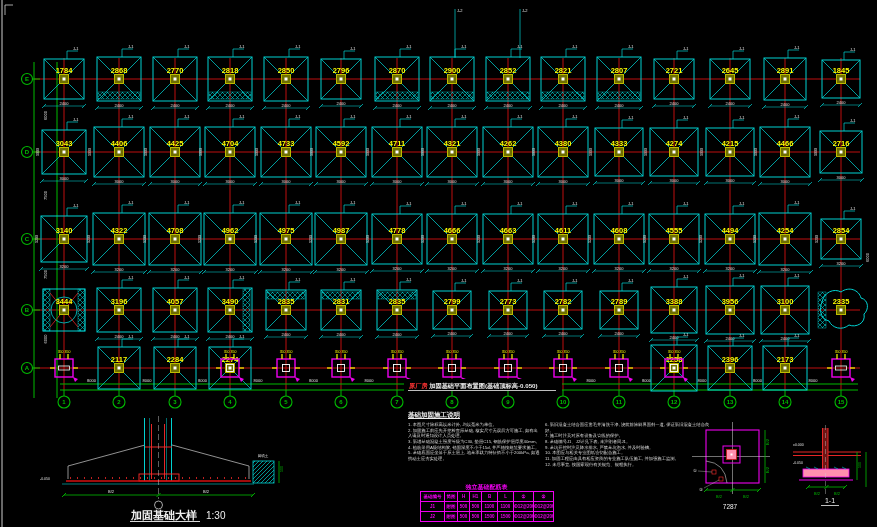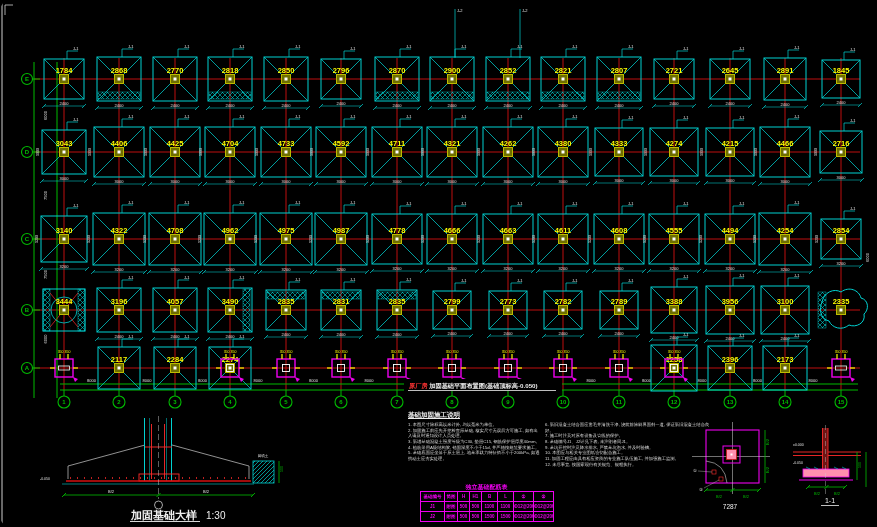--- a/index.html
+++ b/index.html
@@ -1,17 +1,17 @@
 <!DOCTYPE html>
 <html><head>
 <meta charset="utf-8">
 <style>
   html,body{margin:0;padding:0;background:#000;}
   body{font-family:"Liberation Sans",sans-serif;}
-  #stage{position:relative;width:877px;height:527px;background:#000;overflow:hidden;border-radius:11px;}
+  #stage{position:relative;width:877px;height:527px;background:#000;overflow:hidden;}
   svg text{font-family:"Liberation Sans",sans-serif;}
   .overlay{position:absolute;color:#dcdcdc;}
   #notes-title{left:408px;top:411px;font-size:6.5px;font-weight:bold;text-decoration:underline;color:#efefef;}
   #notes-left{left:408px;top:422px;width:134px;font-size:4.3px;line-height:1.32;}
   #notes-right{left:545px;top:422px;width:170px;font-size:4.3px;line-height:1.32;}
   #table-title{left:420px;top:483px;width:133px;text-align:center;font-size:6px;font-weight:bold;color:#f000f0;}
   #ftable-wrap{left:420px;top:491px;}
   table.ftable{border-collapse:collapse;table-layout:fixed;width:133px;}
   table.ftable th,table.ftable td{border:1px solid #f000f0;color:#f000f0;font-size:4.5px;
     text-align:center;padding:0;height:9px;font-weight:bold;overflow:hidden;white-space:nowrap;}

